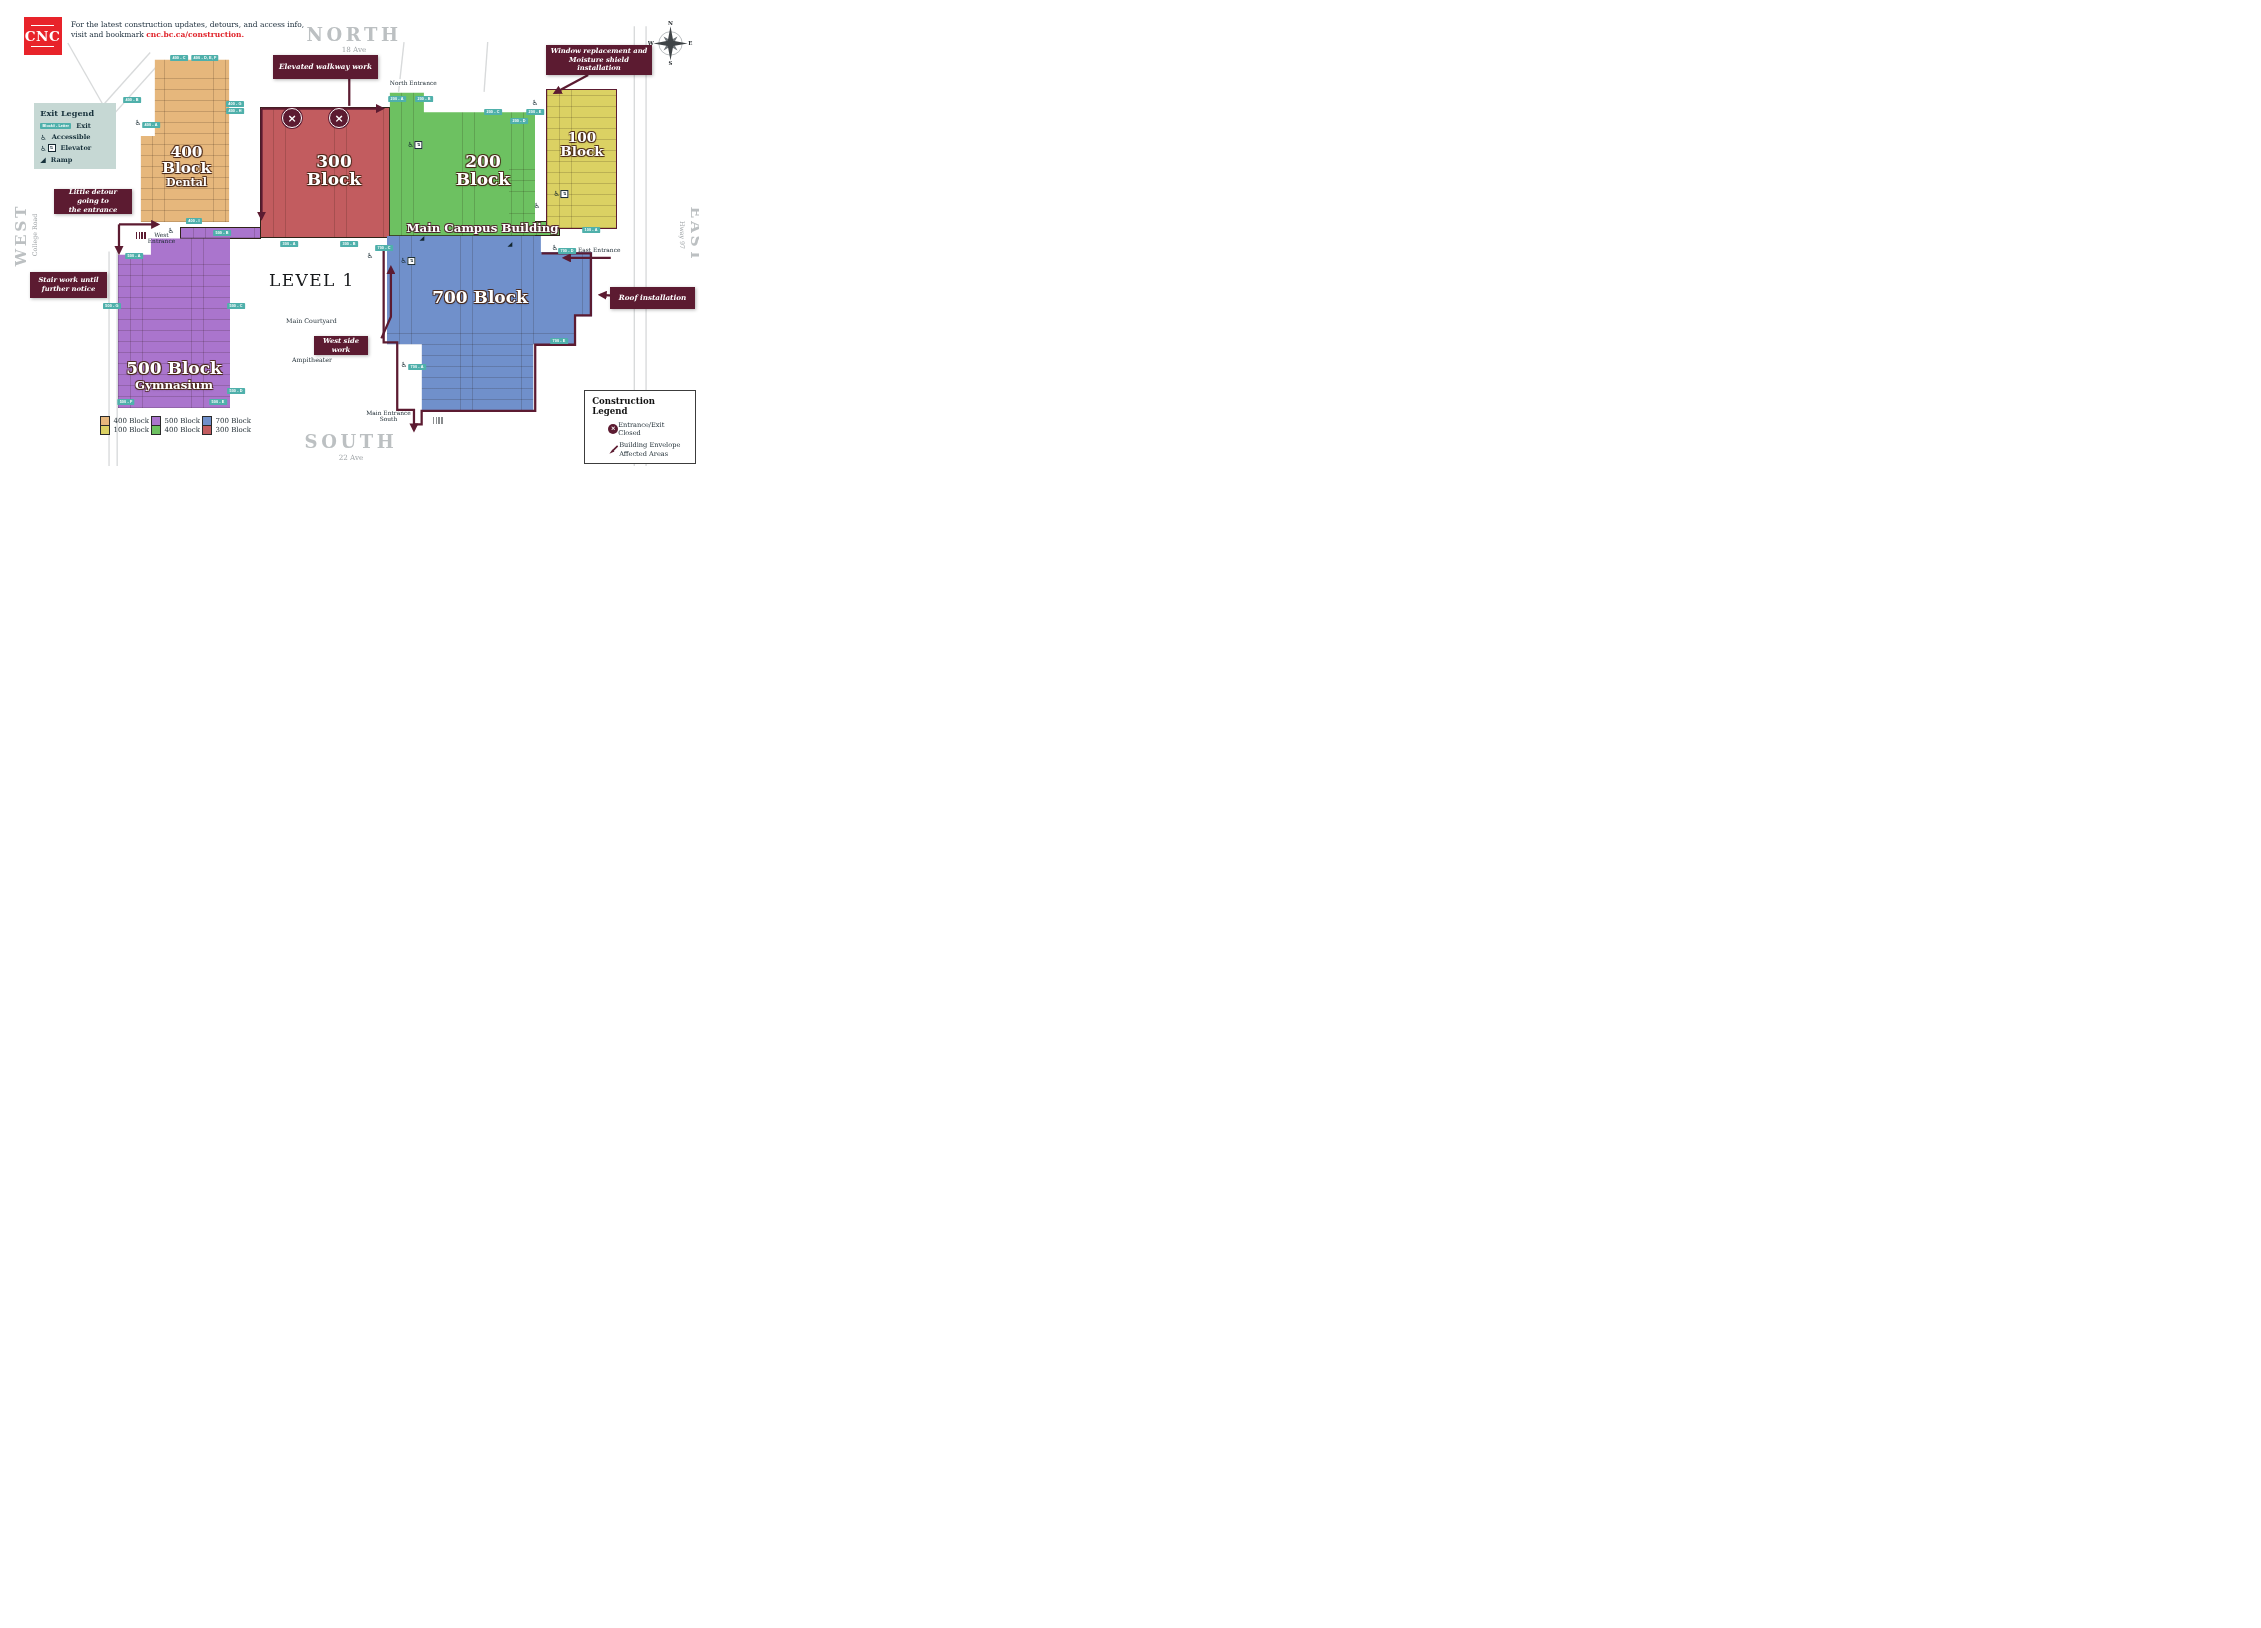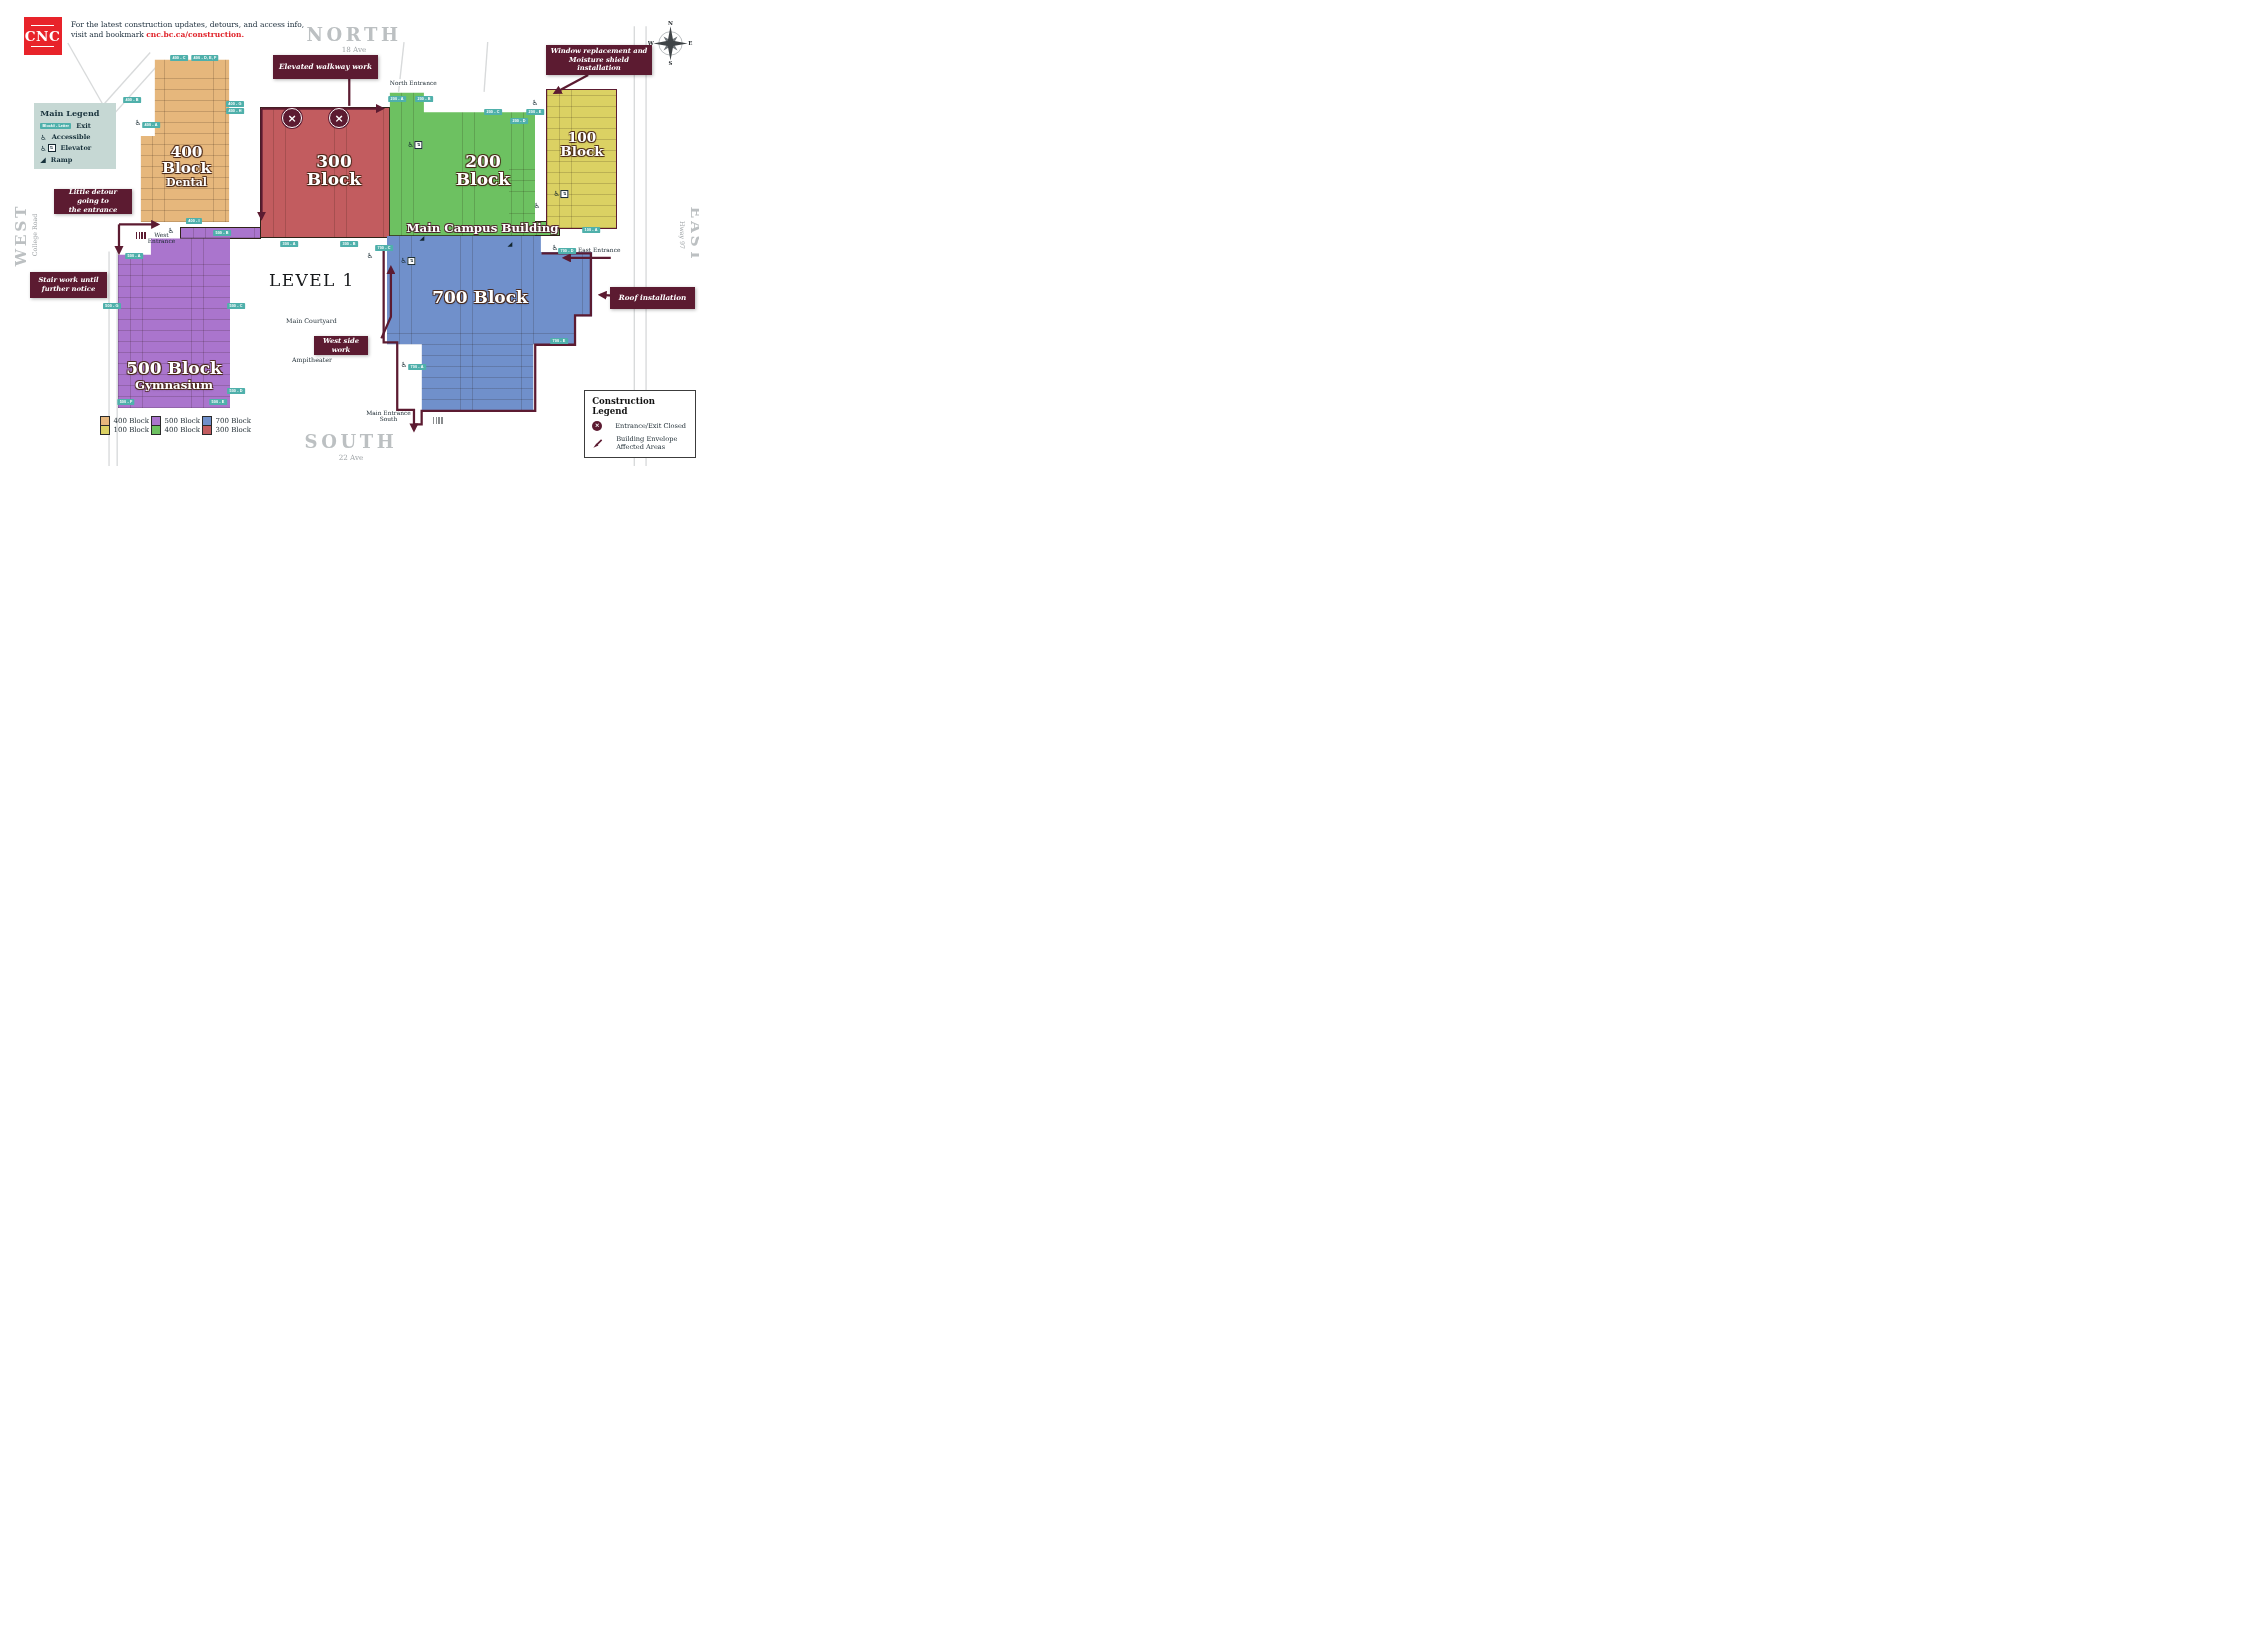--- a/index.html
+++ b/index.html
@@ -84,21 +84,21 @@
     padding:5.4px 6.3px;box-sizing:content-box;}
   .exitlegend .title{font-size:8.1px;font-weight:bold;color:#17313b;margin-bottom:3.6px;}
   .lrow{display:flex;align-items:center;gap:5px;margin-top:3.2px;font-size:6.6px;font-weight:bold;color:#17313b;}
   .lrow .badge-inline{background:#4fb0ab;color:#fff;font-family:"Liberation Sans",sans-serif;
     font-weight:bold;font-size:3.8px;padding:1.1px 2.3px;border-radius:0.9px;white-space:nowrap;}
   .lrow .g{font-family:"DejaVu Sans",sans-serif;font-size:7.2px;line-height:1;}
 
   .constlegend{position:absolute;left:584px;top:390px;width:96px;z-index:8;background:#fff;
     border:0.9px solid #3c3c3c;padding:5.4px 7.2px;}
   .constlegend .title{font-size:8.6px;font-weight:bold;color:#111;margin-bottom:4.5px;}
-  .crow{display:flex;align-items:center;gap:13px;margin-top:4.1px;font-size:6.6px;color:#1c2a32;line-height:1.25;}
+  .crow{display:flex;align-items:center;gap:0;margin-top:4.1px;font-size:6.6px;color:#1c2a32;line-height:1.25;margin-left:16px;}
   .minix{width:10px;height:10px;border-radius:50%;background:#5c1b31;color:#fff;flex:0 0 10px;
     display:flex;align-items:center;justify-content:center;font-family:"DejaVu Sans",sans-serif;
     font-weight:bold;font-size:5.9px;}
 
   .blocklegend{position:absolute;z-index:8;display:flex;}
   .bl-item{display:flex;align-items:center;gap:4.1px;width:51px;font-size:7px;color:#1e2a31;}
   .swatch{width:9.5px;height:9.5px;border:0.7px solid #2b2b2b;box-sizing:border-box;flex:0 0 9.5px;}
 
   .compass{position:absolute;left:648px;top:20px;z-index:8;}
 </style>
@@ -302,21 +302,21 @@
     <circle cx="50" cy="52" r="26" fill="none" stroke="#9aa0a3" stroke-width="1.5"></circle>
     <polygon points="50,30 55,47 72,52 55,57 50,74 45,57 28,52 45,47" fill="#6d7377" transform="rotate(45 50 52)"></polygon>
     <polygon points="50,14 56,46 88,52 56,58 50,90 44,58 12,52 44,46" fill="#3f4447"></polygon>
     <text x="50" y="10" text-anchor="middle" font-size="12" font-weight="bold" fill="#2e3336" font-family="DejaVu Serif, serif">N</text>
     <text x="94" y="56" text-anchor="middle" font-size="12" font-weight="bold" fill="#2e3336" font-family="DejaVu Serif, serif">E</text>
     <text x="50" y="100" text-anchor="middle" font-size="12" font-weight="bold" fill="#2e3336" font-family="DejaVu Serif, serif">S</text>
     <text x="6" y="56" text-anchor="middle" font-size="12" font-weight="bold" fill="#2e3336" font-family="DejaVu Serif, serif">W</text>
   </svg>
 
   <div class="exitlegend">
-    <div class="title">Main Legend</div>
+    <div class="title">Exit Legend</div>
     <div class="lrow">
       <span class="badge-inline">Block# - Letter</span>
       <span>Exit</span>
     </div>
     <div class="lrow">
       <span class="g">♿</span>
       <span>Accessible</span>
     </div>
     <div class="lrow">
       <span class="g elev">

